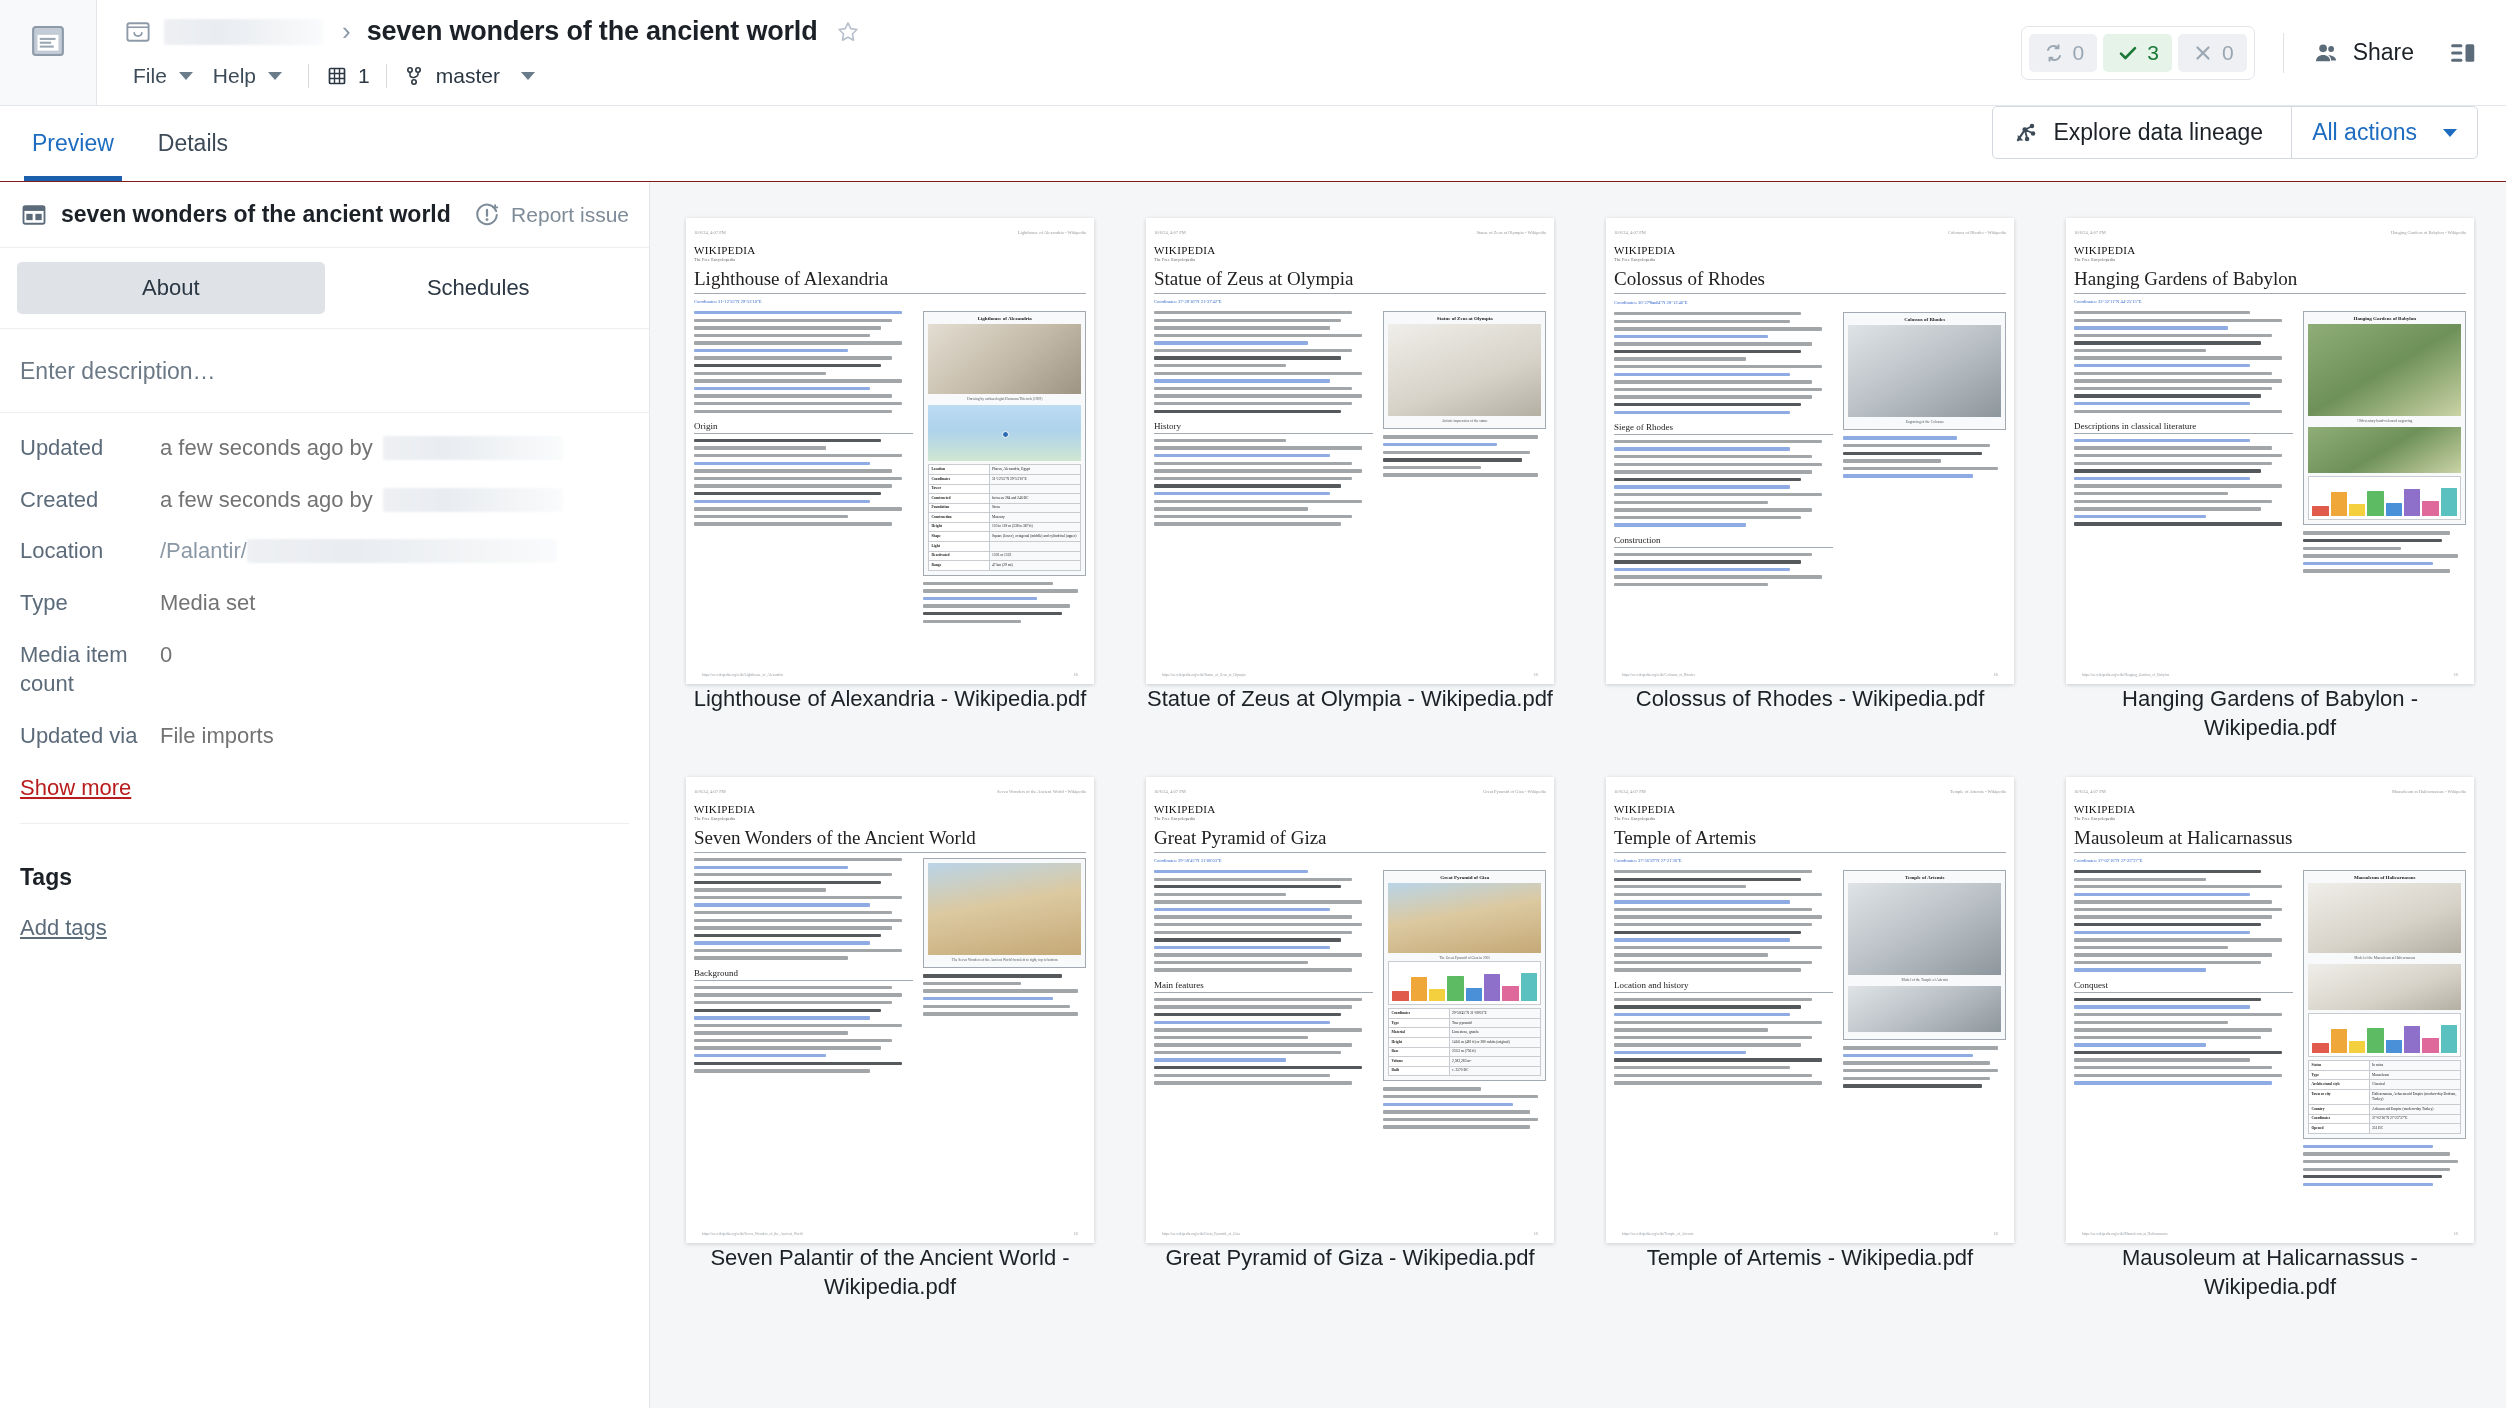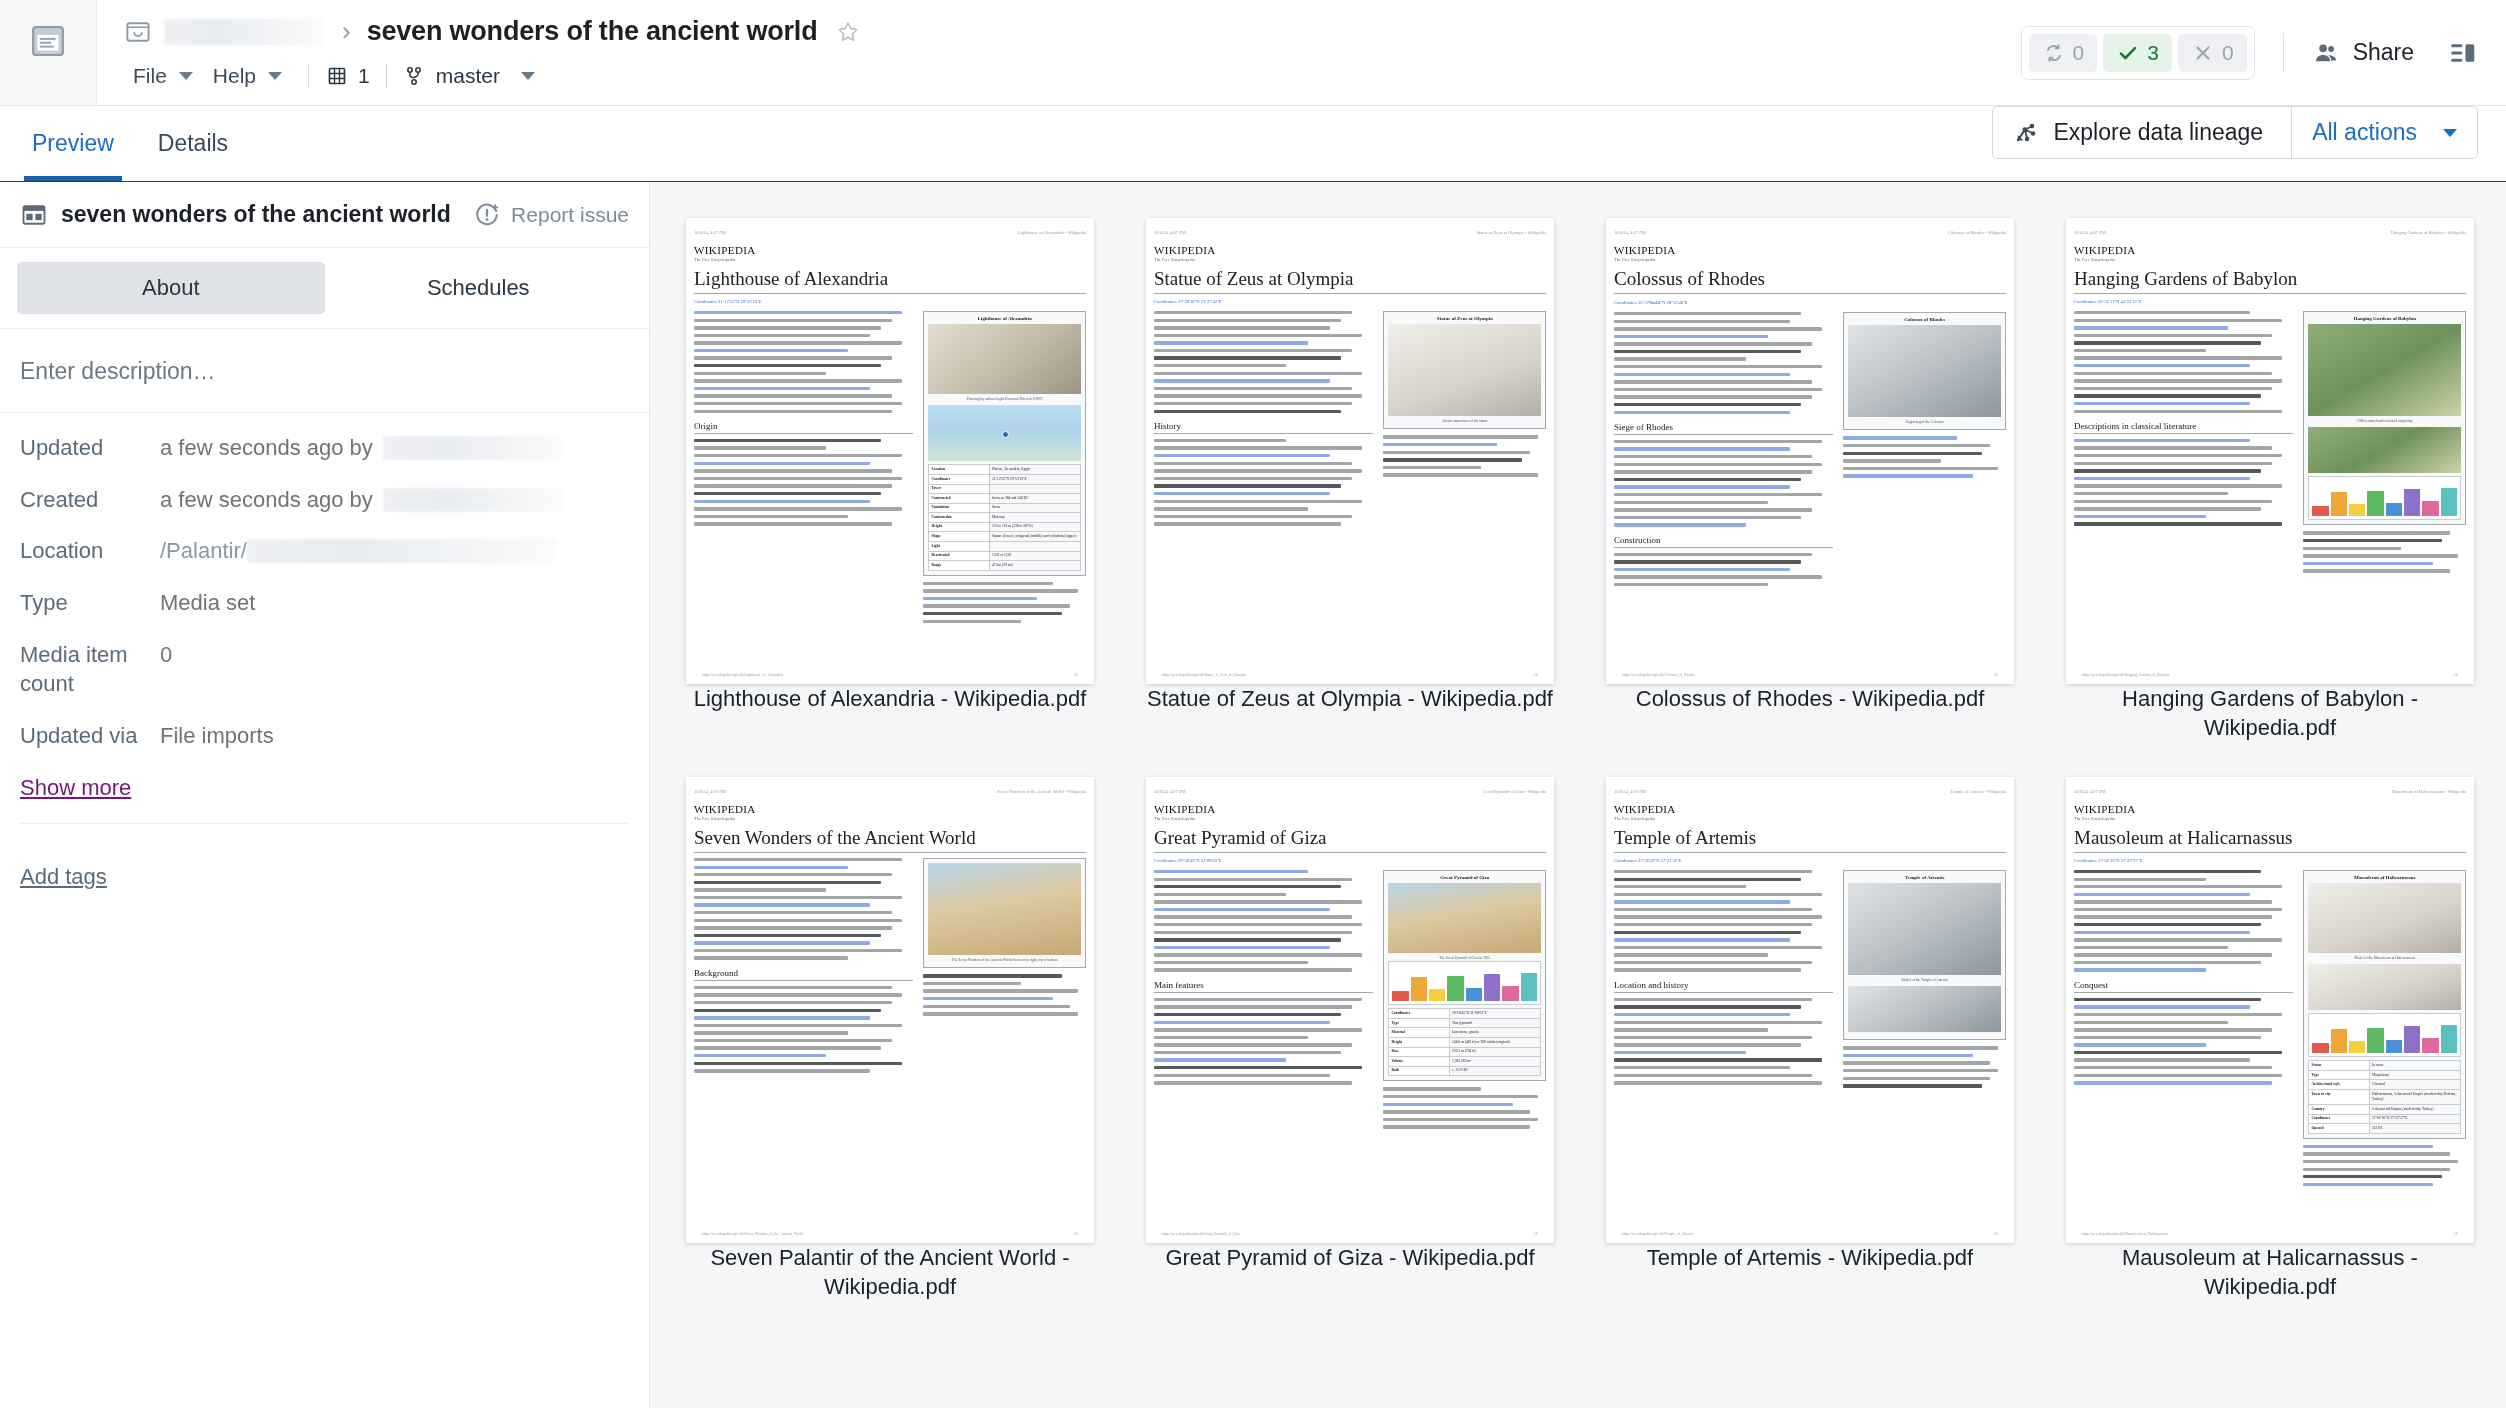--- a/index.html
+++ b/index.html
@@ -99,21 +99,21 @@
   .side-scroll{ flex:1; overflow:hidden; }
   .desc{ padding:29px 20px 27px; font-size:23px; color:#6b7886; border-bottom:1px solid #eceff2; cursor:text; }
 
   .meta{ padding:20px 20px 12px; }
   .mrow{ display:flex; align-items:flex-start; margin-bottom:22px; }
   .mlabel{ width:140px; flex:0 0 140px; font-size:22px; color:#5c6b7a; line-height:1.35; }
   .mval{ font-size:22px; color:#737373; line-height:1.35; display:flex; align-items:center; flex-wrap:wrap; gap:0; }
   .mval.muted{ color:#8a97a4; }
   .val-redact{ width:180px;height:24px; margin-left:10px; }
   .loc-redact{ width:310px;height:24px; }
-  .showmore{ font-size:22px; color:#701a75; text-decoration:underline; cursor:pointer; display:inline-block; margin-top:2px; }
+  .showmore{ font-size:22px; color:#b91c1c; text-decoration:underline; cursor:pointer; display:inline-block; margin-top:2px; }
   .sep{ height:1px; background:#eceff2; margin:22px 0 0; }
 
   .tags{ padding:28px 20px; }
   .tags-h{ font-size:23px; font-weight:700; color:#1c2127; margin-bottom:24px; }
   .addtags{ font-size:22px; color:#5c6b7a; text-decoration:underline; cursor:pointer; }
 
   
   .content{ flex:1; background:#f4f6f7; overflow:hidden; padding:36px 30px 0 34px; }
   .grid{ display:grid; grid-template-columns:repeat(4,1fr); gap:0 48px; }
   .card{ display:flex; flex-direction:column; align-items:center; cursor:pointer; margin-bottom:34px; }
@@ -379,20 +379,21 @@
             <div class="mlabel">Updated via</div>
             <div class="mval">File imports</div>
           </div>
           <div class="mrow" style="margin-bottom:6px">
             <span class="showmore">Show more</span>
           </div>
           <div class="sep"></div>
         </div>
 
         <div class="tags">
+          <div class="tags-h">Tags</div>
           <span class="addtags">Add tags</span>
         </div>
       </div>
     </div>
 
     <div class="content">
       <div class="grid" id="grid">
           <div class="card">
             <div class="thumb">
               <div class="pg">

